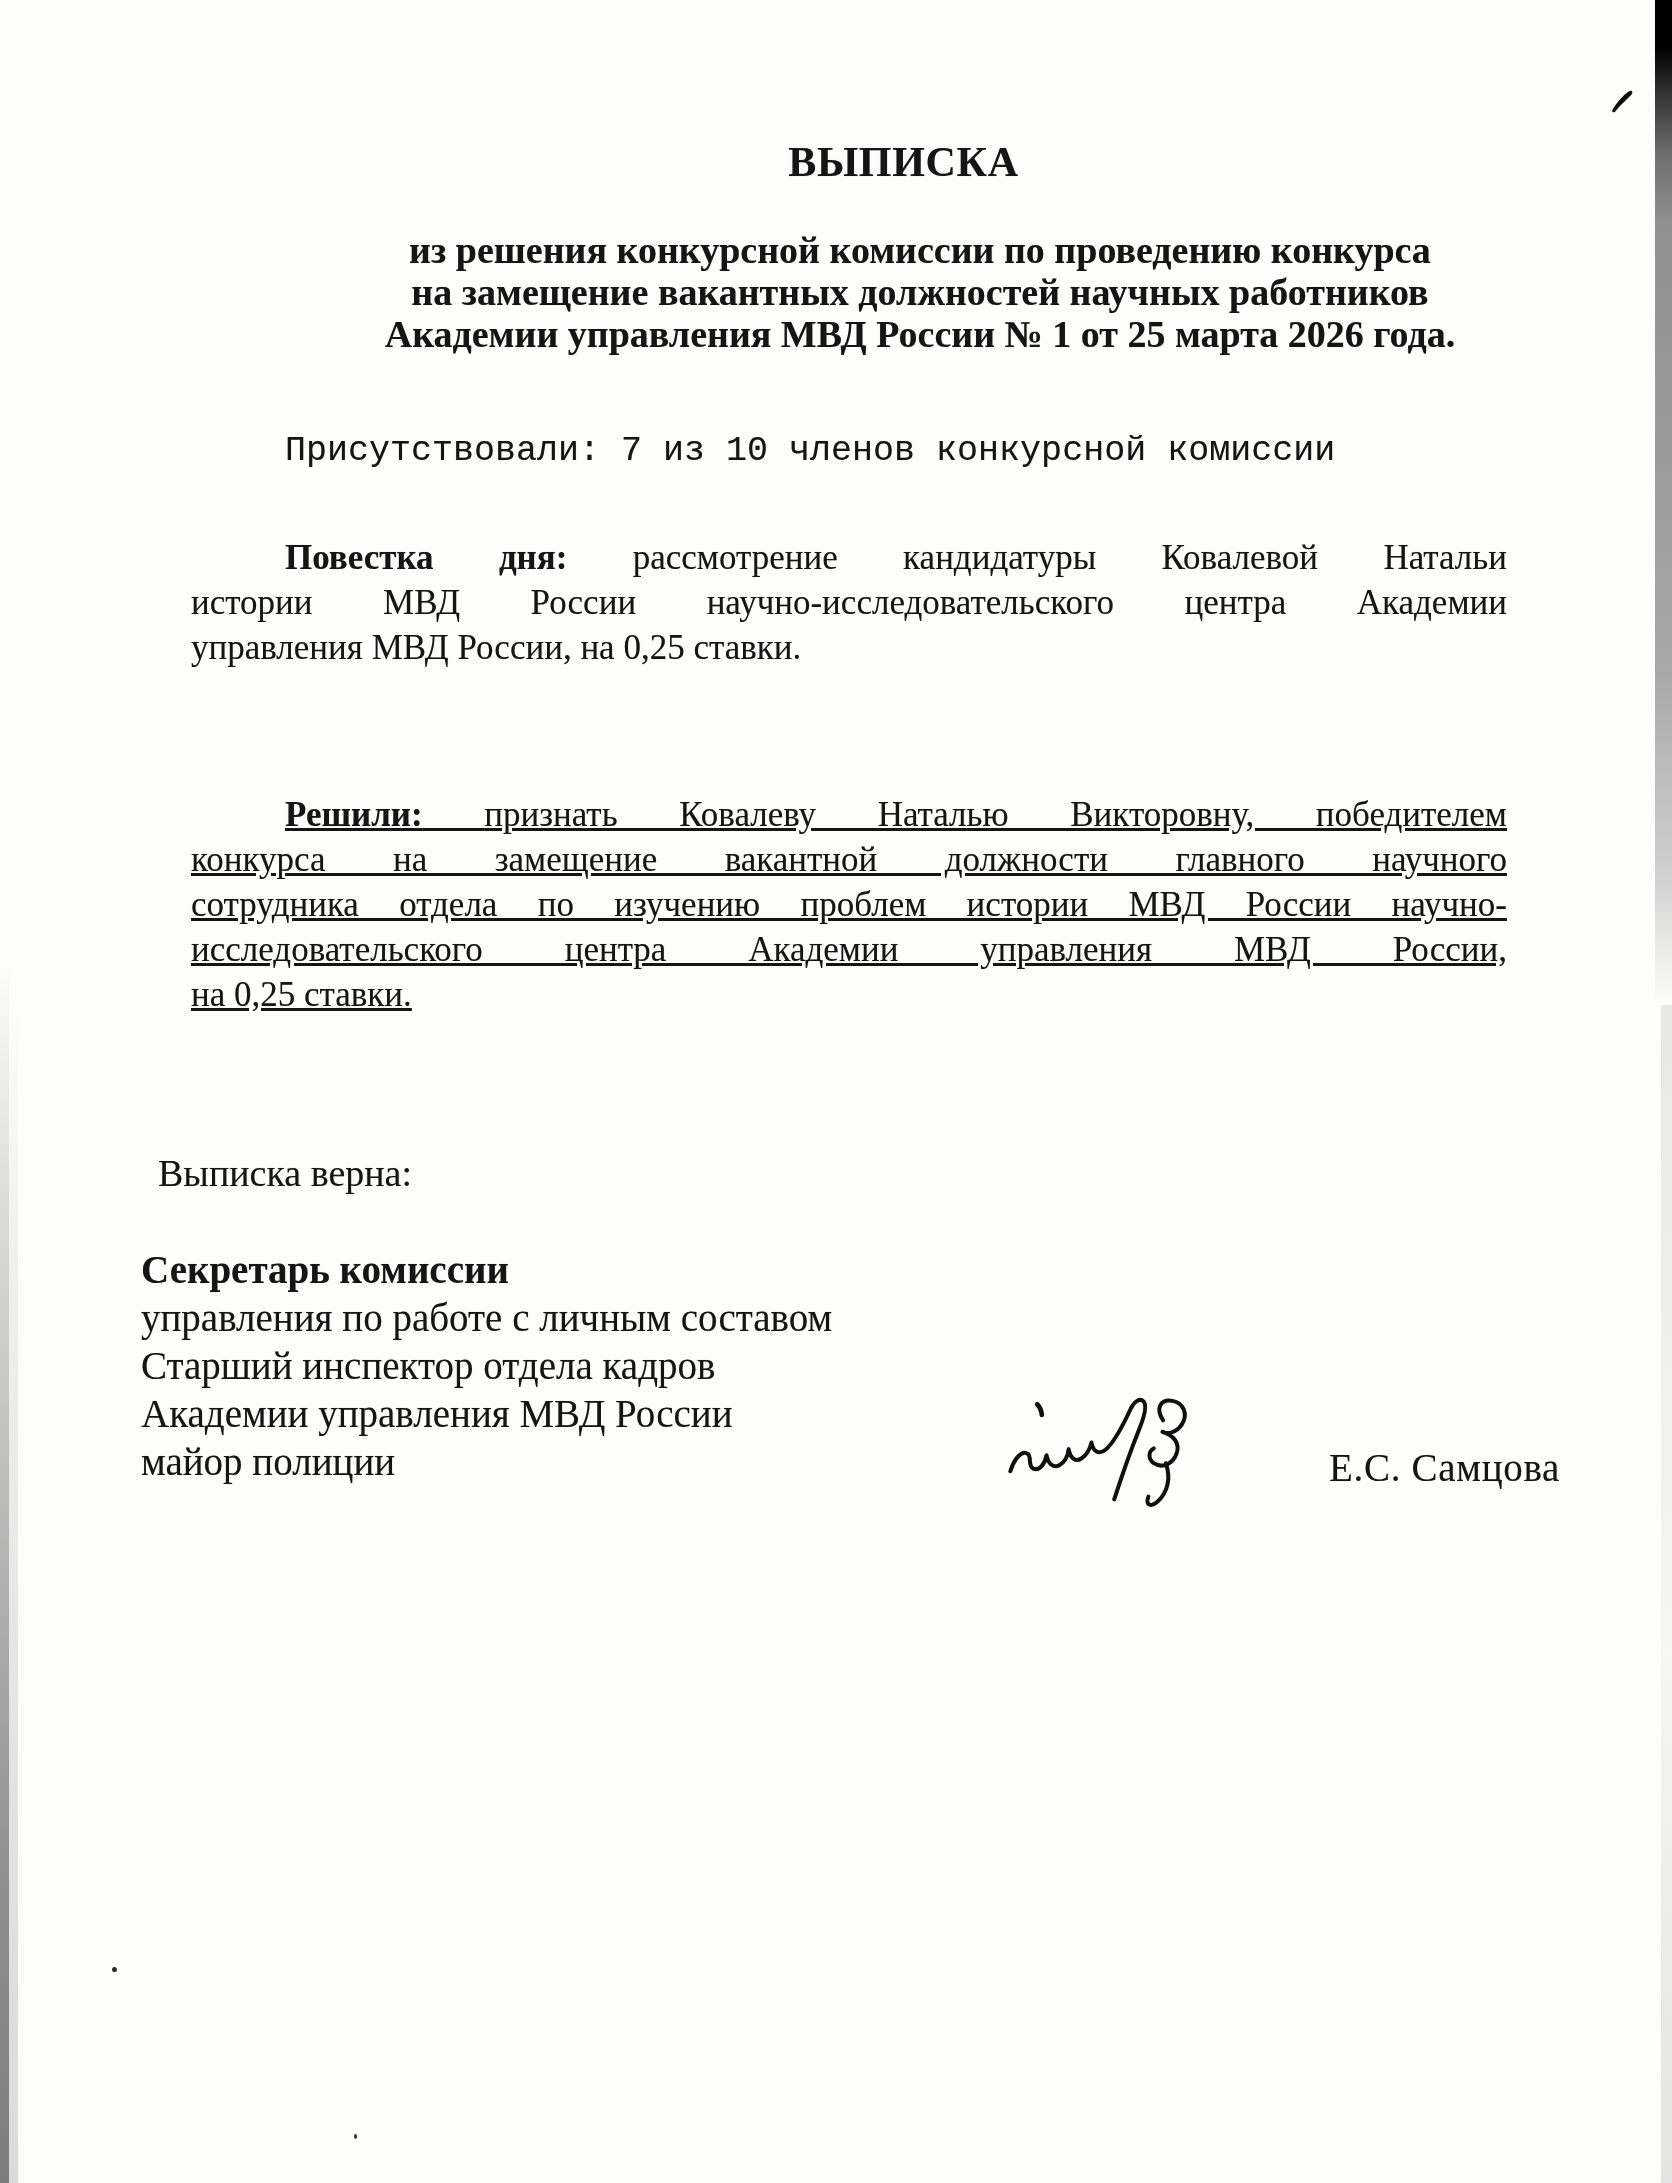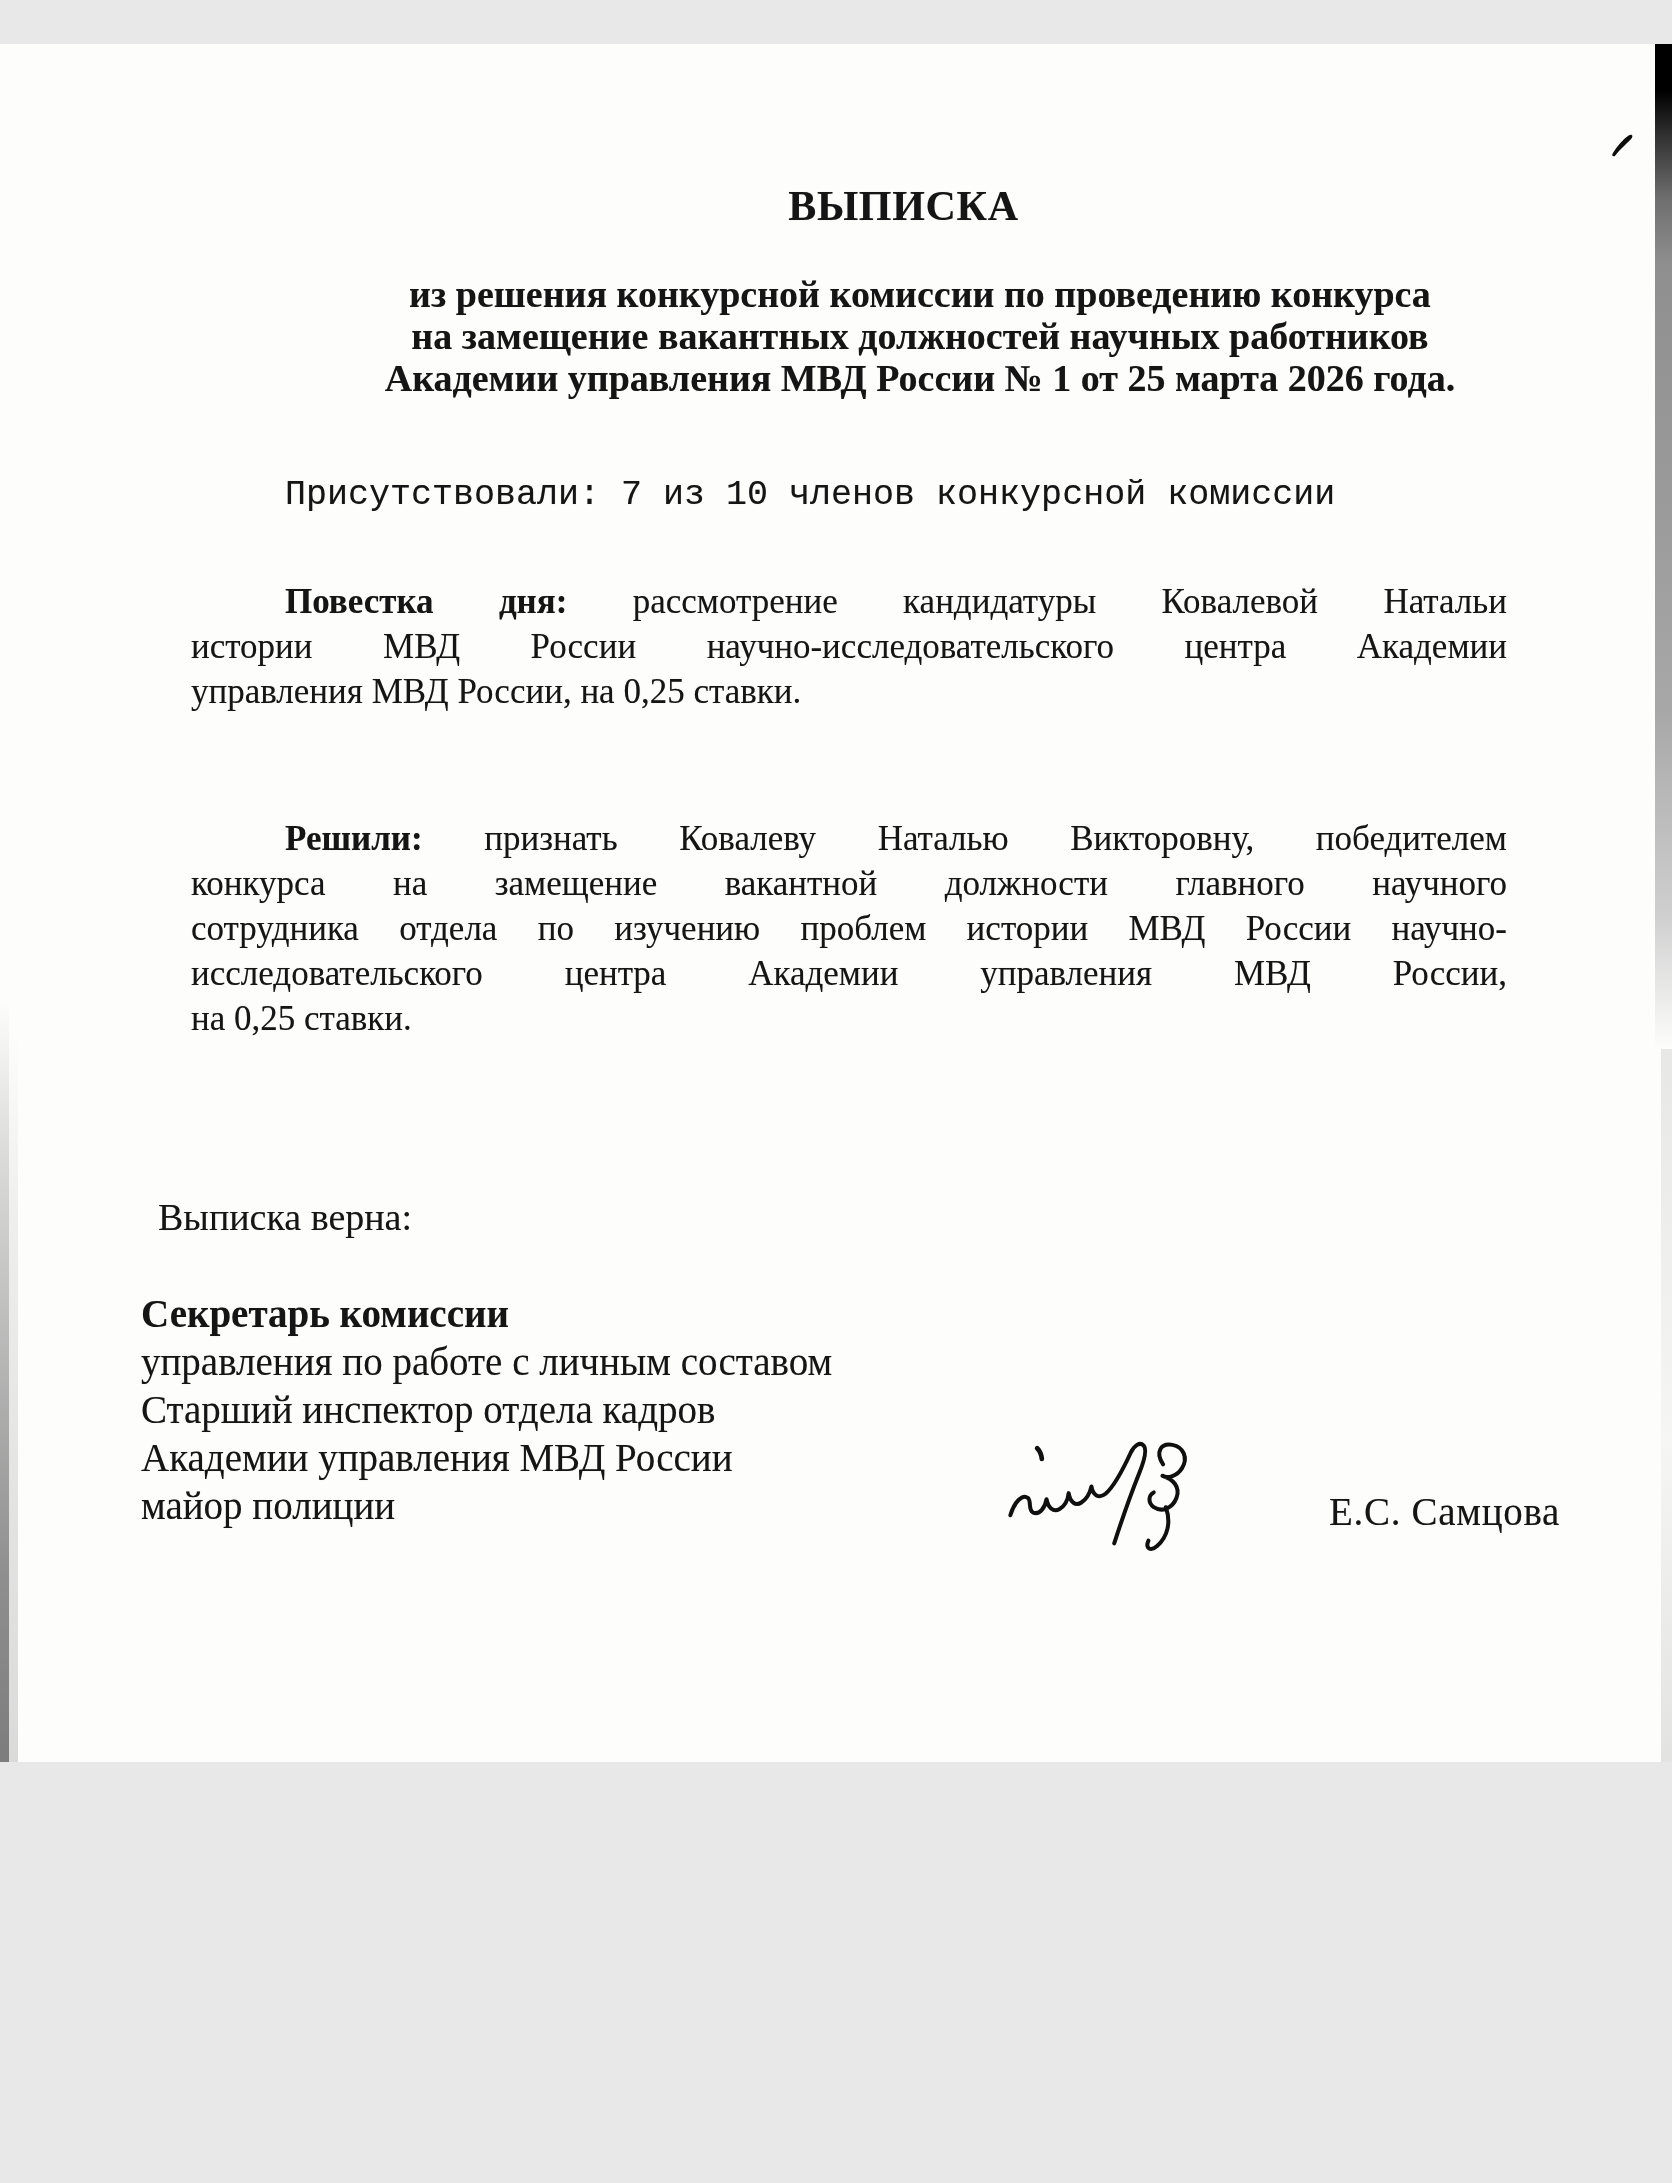--- a/index.html
+++ b/index.html
@@ -1,41 +1,40 @@
 <!DOCTYPE html>
 <html style="font-size:10.7px"><head>
 <meta charset="utf-8">
 <style>
   html,body{margin:0;padding:0;background:#e8e8e8;}
   .page{
     position:relative;
-    width:1673px;height:1718px;
+    width:1673px;height:2183px;
     background:#fdfdfc;
     overflow:hidden;
     font-family:"Liberation Serif","DejaVu Serif",serif;
     color:#151515;
-    margin-top:44px;
   }
   .txt{ text-shadow:0 0 0.7px rgba(25,25,25,.35); }
 
   .title{
     position:absolute;left:134px;right:0;top:138px;
     text-align:center;font-weight:bold;font-size:42px;letter-spacing:0.7px;
   }
   .subtitle{
     position:absolute;left:167px;right:0;top:229px;
     text-align:center;font-weight:bold;font-size:38px;line-height:42px;
   }
   .bodycol{
     position:absolute;left:191px;width:1316px;
     font-size:35px;line-height:45px;
   }
   .attendance{ top:429px; text-indent:94px;font-family:Liberation Mono, monospace; }
   .agenda{ top:535px; }
-  .resolution{ top:772px; }
+  .resolution{ top:792px;text-decoration:underline; }
   .jline{ text-align:justify; text-align-last:justify; }
   .lline{ text-align:left; }
   .indent{ text-indent:94px; }
   b{ font-weight:bold; }
 
   .certify{
     position:absolute;left:158px;top:1151px;
     font-size:38px;line-height:45px;
   }
   .sigblock{

